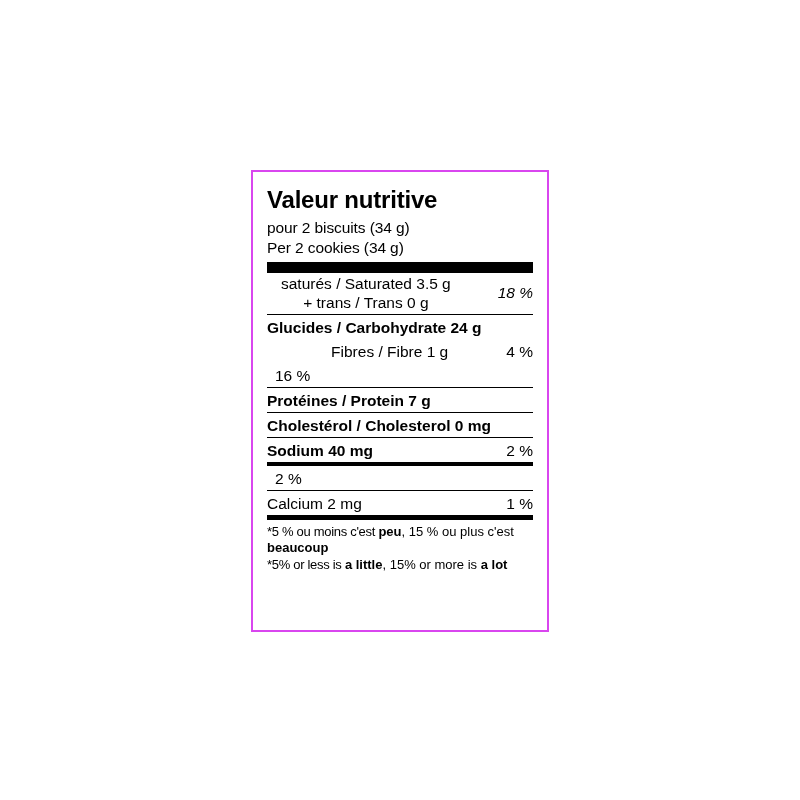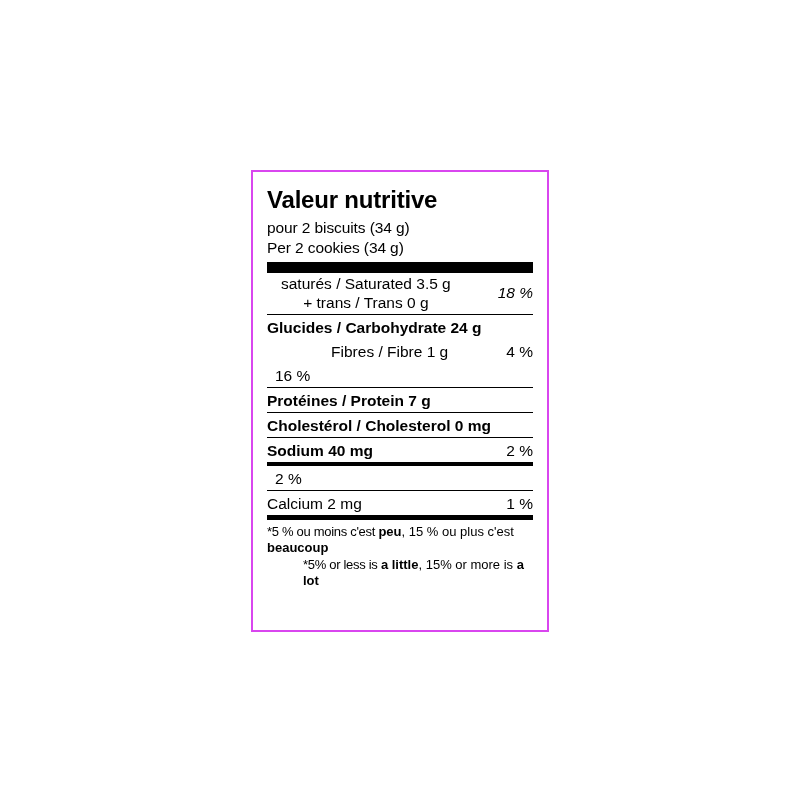--- a/index.html
+++ b/index.html
@@ -192,17 +192,17 @@
   </div>
 
   <div class="rule-thin"></div>
 
 
   <div class="rule-med"></div>
 
   <div class="footnote">
     <span class="star">*5 % ou moins c'est </span><span class="b">peu</span><span>, 15 % ou plus c'est </span><span class="b">beaucoup</span>
   </div>
-  <div class="footnote" style="padding-top:1px;margin-left:36px;">
+  <div class="footnote" style="padding-top:1px;">
     <span class="star">*5% or less is </span><span class="b">a little</span><span>, 15% or more is </span><span class="b">a lot</span>
   </div>
 
 </div>
 
 </body></html>

